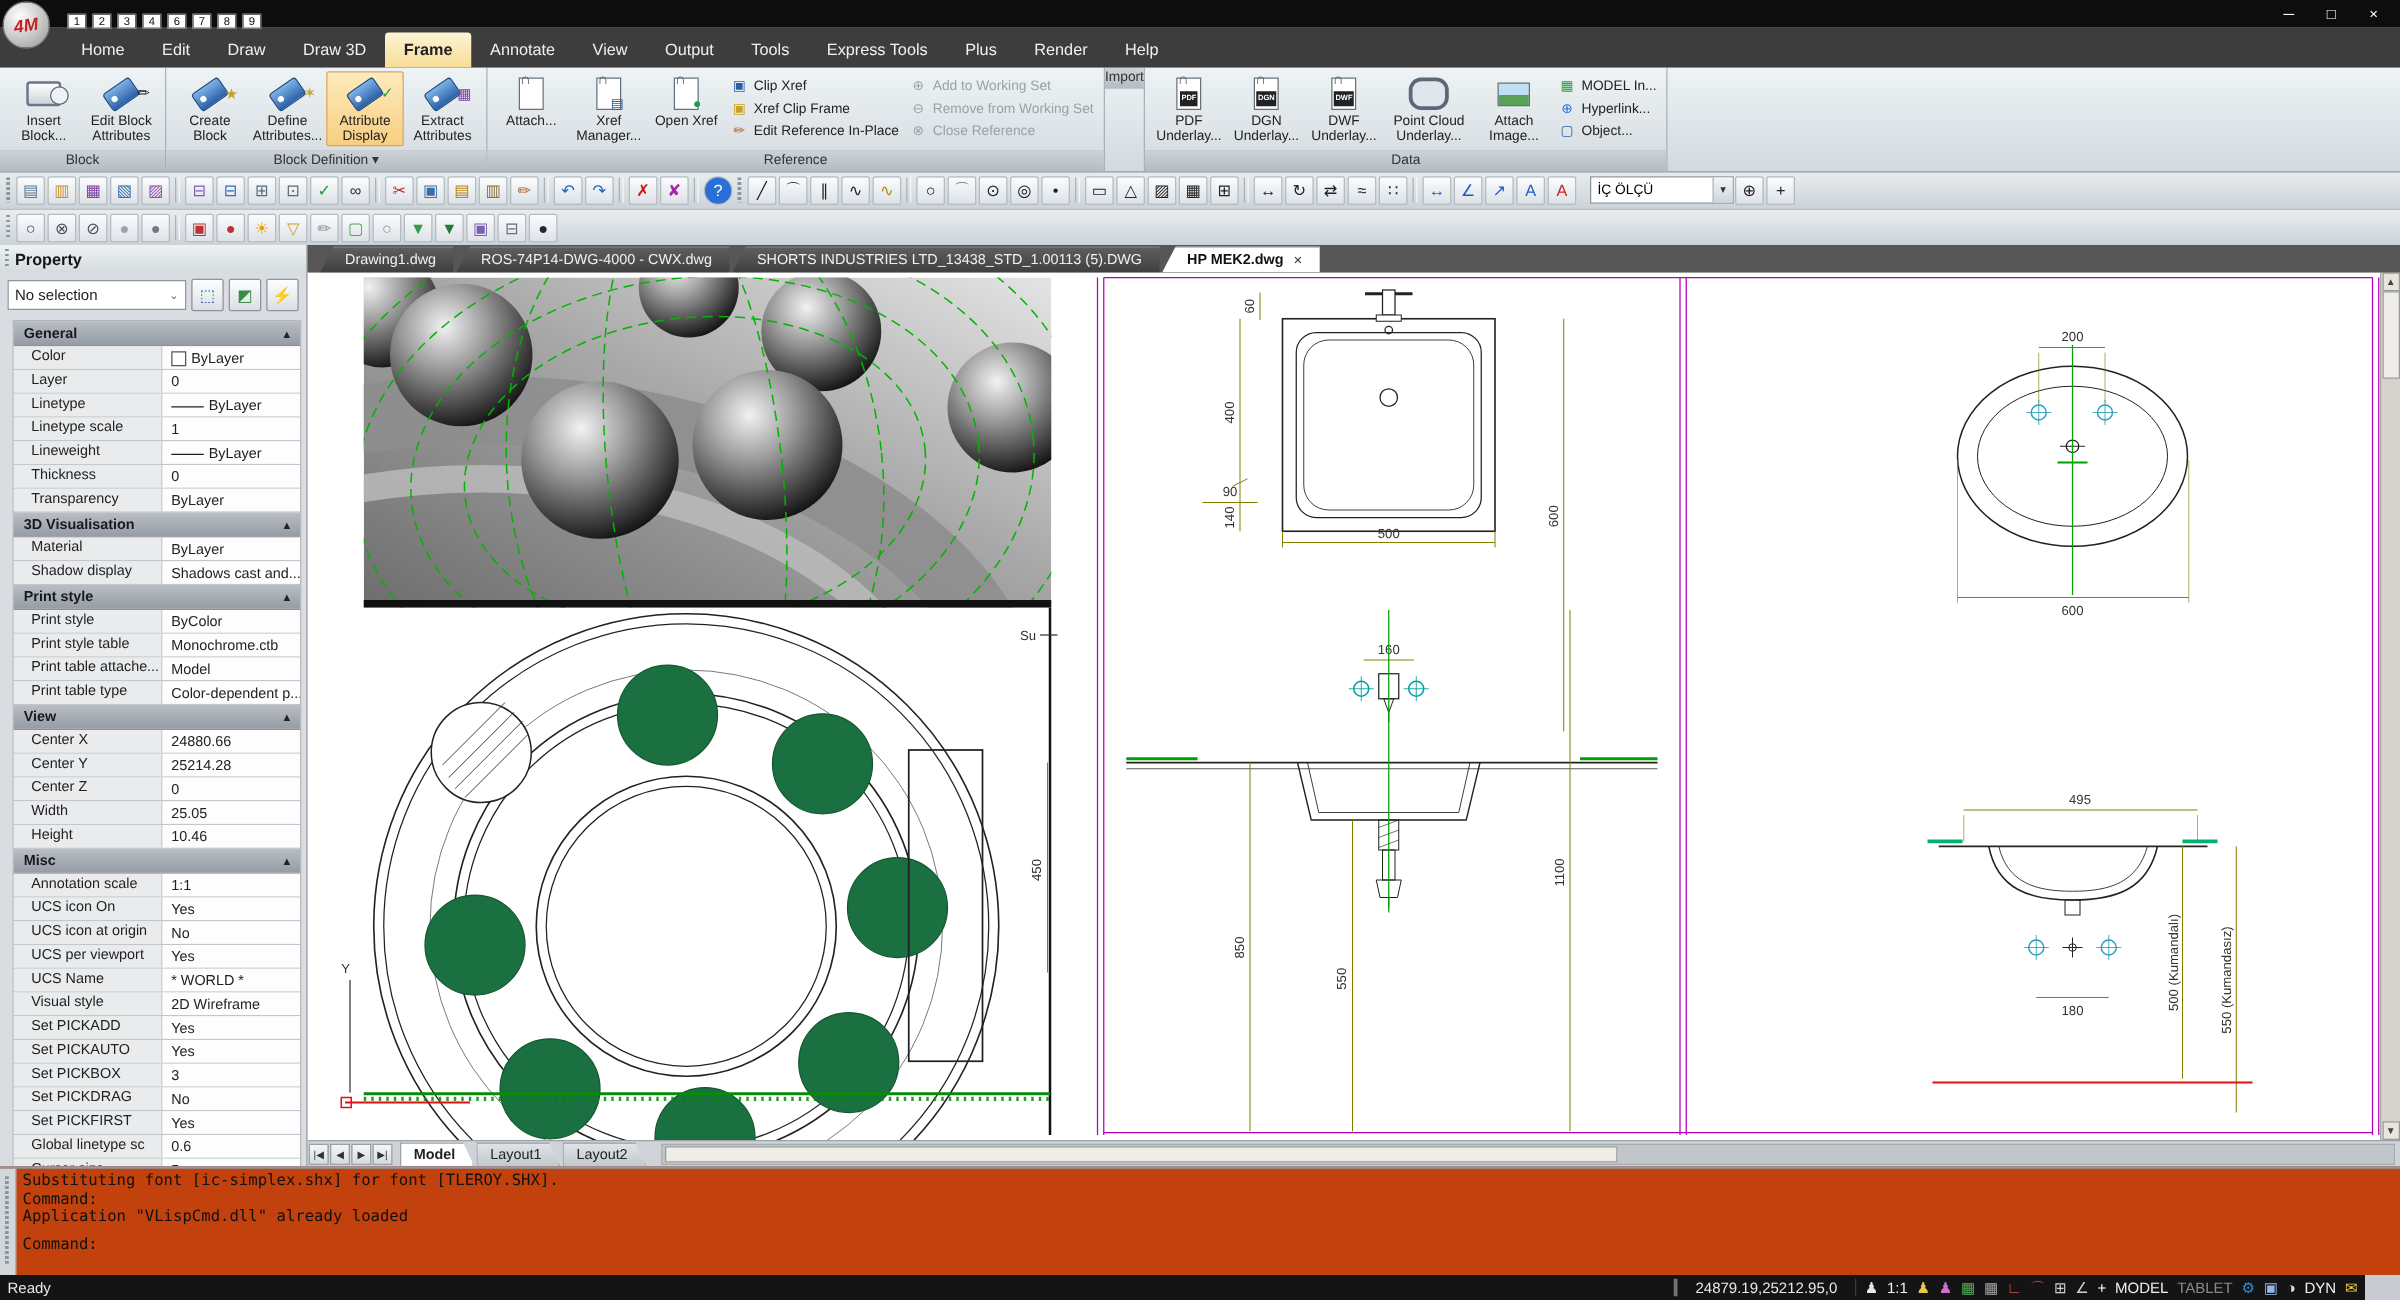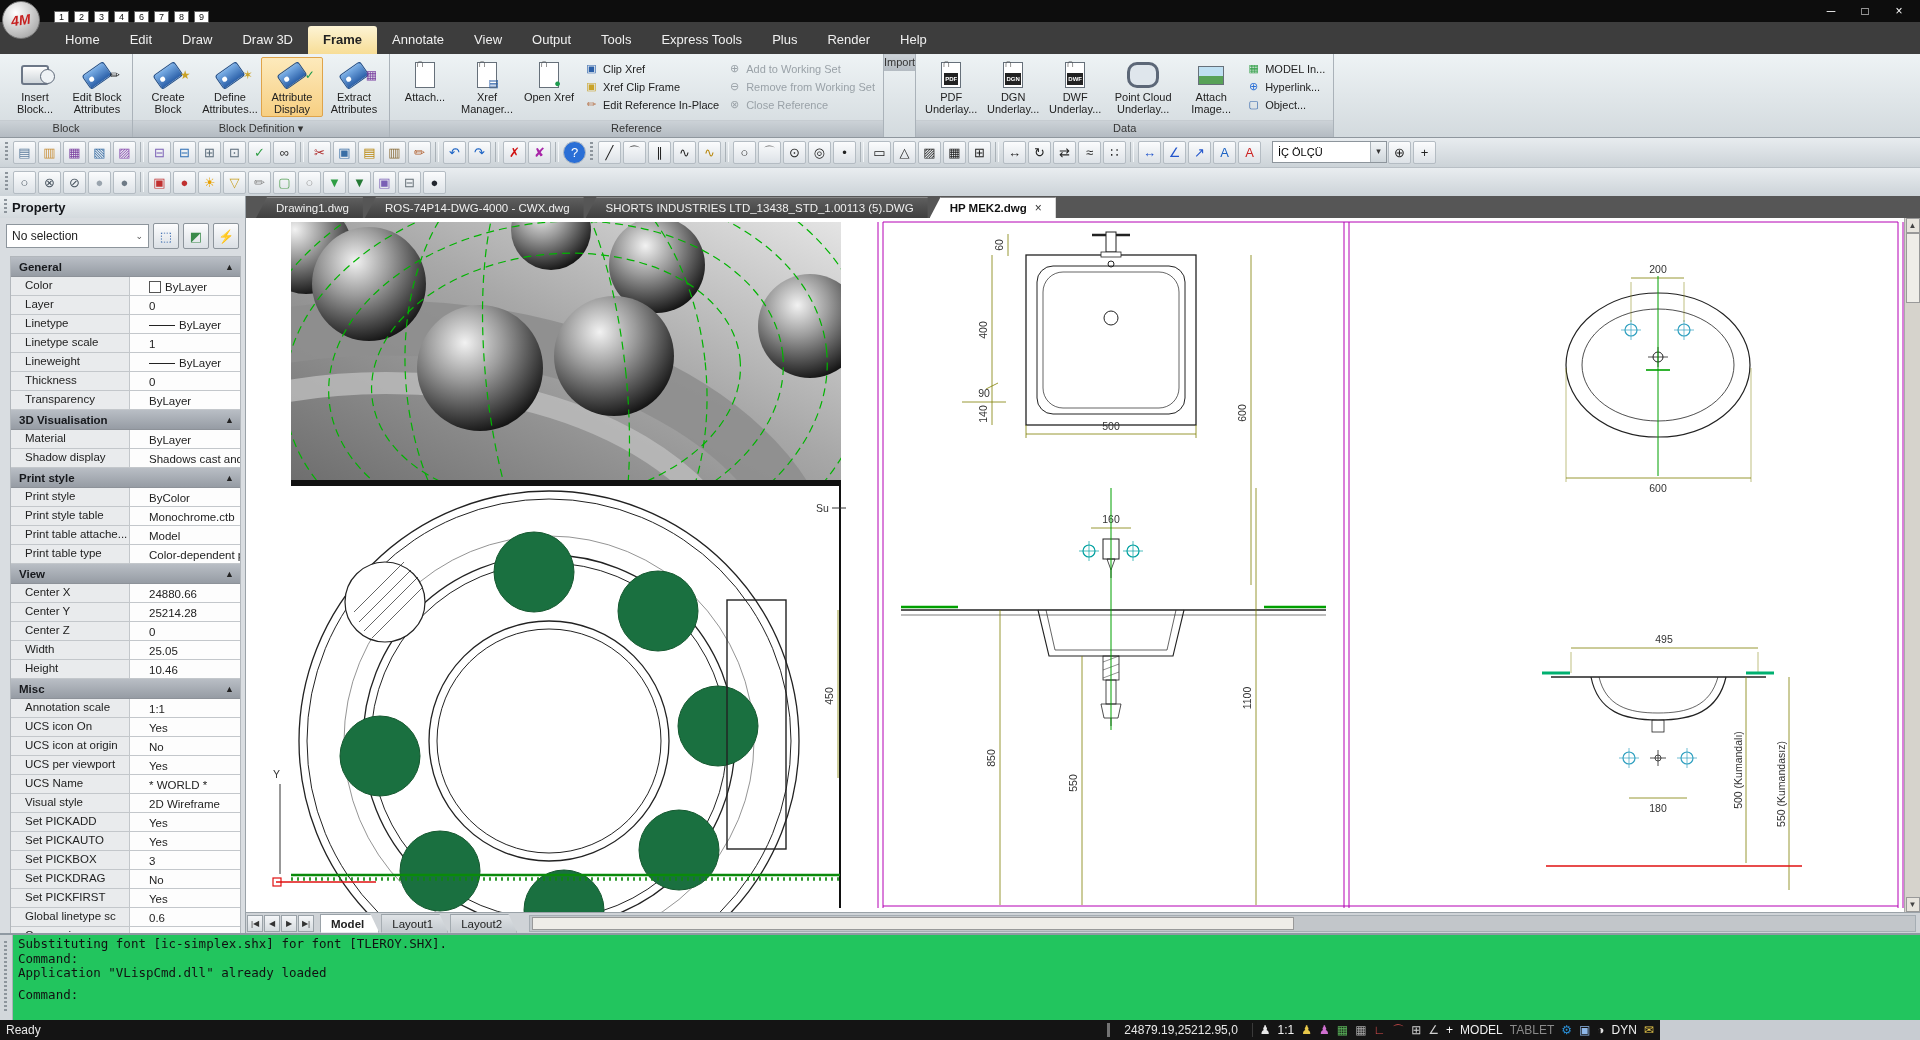--- a/index.html
+++ b/index.html
@@ -95,21 +95,21 @@
   .ptool{width:24px;height:24px;border:1px solid #8d959c;border-radius:2px;
          background:linear-gradient(#fdfdfe,#dbe0e5);display:flex;align-items:center;justify-content:center;font-size:13px;}
   #propGrid{margin:2px 4px 0 10px;border:1px solid #b2b7bc;background:#e6e8ea;}
   .psec{height:19px;background:linear-gradient(#b9bec5,#969ca4);display:flex;align-items:center;
         justify-content:space-between;border-bottom:1px solid #8d9299;padding:0 6px 0 8px;}
   .psec .t{font-weight:bold;font-size:11.5px;color:#17191d;text-align:right;}
   .psec .c{font-size:9px;color:#222;}
   .prow{display:flex;height:18px;border-bottom:1px solid #c3c7cb;font-size:11.5px;}
   .prow .k{width:104px;background:#e9ebed;color:#222;padding:2px 0 0 14px;border-right:1px solid #c3c7cb;
            white-space:nowrap;overflow:hidden;}
-  .prow .v{flex:1;background:#fdfdfd;color:#222;padding:2px 0 0 19px;white-space:nowrap;overflow:hidden;
+  .prow .v{flex:1;background:#fdfdfd;color:#222;padding:2px 0 0 7px;white-space:nowrap;overflow:hidden;
            display:flex;align-items:center;gap:4px;}
   .swatch{width:10px;height:10px;border:1px solid #555;background:#fff;display:inline-block;}
   .ltline{width:26px;height:0;border-top:1.6px solid #222;display:inline-block;}
   
   #docstrip{left:246px;top:196px;width:1674px;height:22px;background:#565656;display:flex;
             align-items:flex-end;padding-left:10px;box-sizing:border-box;z-index:6;}
   .dtab{height:20px;line-height:20px;color:#f0f0f0;font-size:11.5px;padding:0 14px 0 20px;
         background:linear-gradient(#5e5e5e,#3f3f3f);margin-right:2px;
         clip-path:polygon(11px 0,100% 0,100% 100%,0 100%);border-top:1px solid #8a8a8a;}
   .dtab.active{background:#fff;color:#111;font-weight:bold;display:flex;align-items:center;gap:8px;}
@@ -128,31 +128,31 @@
                align-items:center;border-top:1px solid #9aa2a8;box-sizing:border-box;}
   .navbtn{width:16px;height:17px;background:linear-gradient(#f4f6f8,#d6dbdf);border:1px solid #9aa2a8;
           font-size:8px;text-align:center;line-height:16px;color:#333;margin-left:1px;box-sizing:border-box;}
   .ltab{height:18px;line-height:18px;font-size:11.5px;color:#222;padding:0 14px 0 10px;
         background:linear-gradient(#dfe3e6,#c2c8cd);border:1px solid #9aa2a8;border-bottom:none;
         clip-path:polygon(0 0,calc(100% - 9px) 0,100% 100%,0 100%);margin-left:2px;}
   .ltab.active{background:#fff;font-weight:bold;}
   #hscroll{flex:1;height:15px;margin:0 4px 0 12px;background:#c2c6ca;border:1px solid #a5adb3;position:relative;}
   #hthumb{position:absolute;left:2px;top:1px;width:760px;height:11px;background:#efede8;border:1px solid #999;}
   
-  #cmd{left:0;top:933px;width:1920px;height:87px;background:#22c55e;border-top:2px solid #8f99a2;
+  #cmd{left:0;top:933px;width:1920px;height:87px;background:#c2410c;border-top:2px solid #8f99a2;
        box-sizing:border-box;font-family:"DejaVu Sans Mono","Liberation Mono",monospace;
        font-size:12.5px;color:#111;z-index:8;}
   #cmdgrip{position:absolute;left:0;top:0;width:12px;height:100%;background:#d2d7db;
            border-right:1px solid #aab2b8;}
   #cmdgrip:before{content:"";position:absolute;left:4px;top:6px;width:3px;height:70px;
                   background:repeating-linear-gradient(#8d959c 0 2px,transparent 2px 4px);}
   #cmdlines{margin-left:18px;padding-top:2px;line-height:14.5px;}
   #cmdprompt{margin-left:18px;margin-top:6px;line-height:15px;}
   
-  #statusbar{left:0;top:1020px;width:1660px;height:20px;background:#141414;color:#e8e8e8;
+  #statusbar{left:0;top:1020px;width:1892px;height:20px;background:#141414;color:#e8e8e8;
              display:flex;align-items:center;font-size:12px;z-index:30;box-sizing:border-box;padding:0 6px;}
   #status-left{flex:1;}
   #status-right{display:flex;align-items:center;gap:7px;}
   .sico{font-size:12px;line-height:18px;}
   .stxt{color:#f0f0f0;}
   .stxt.dim{color:#8a8a8a;}
   #coords{border-left:3px solid #737373;border-right:1px solid #3a3a3a;padding:0 14px;}
   svg text{font-family:"Liberation Sans",sans-serif;fill:#333;font-size:10.5px;}
 </style>
 </head>

